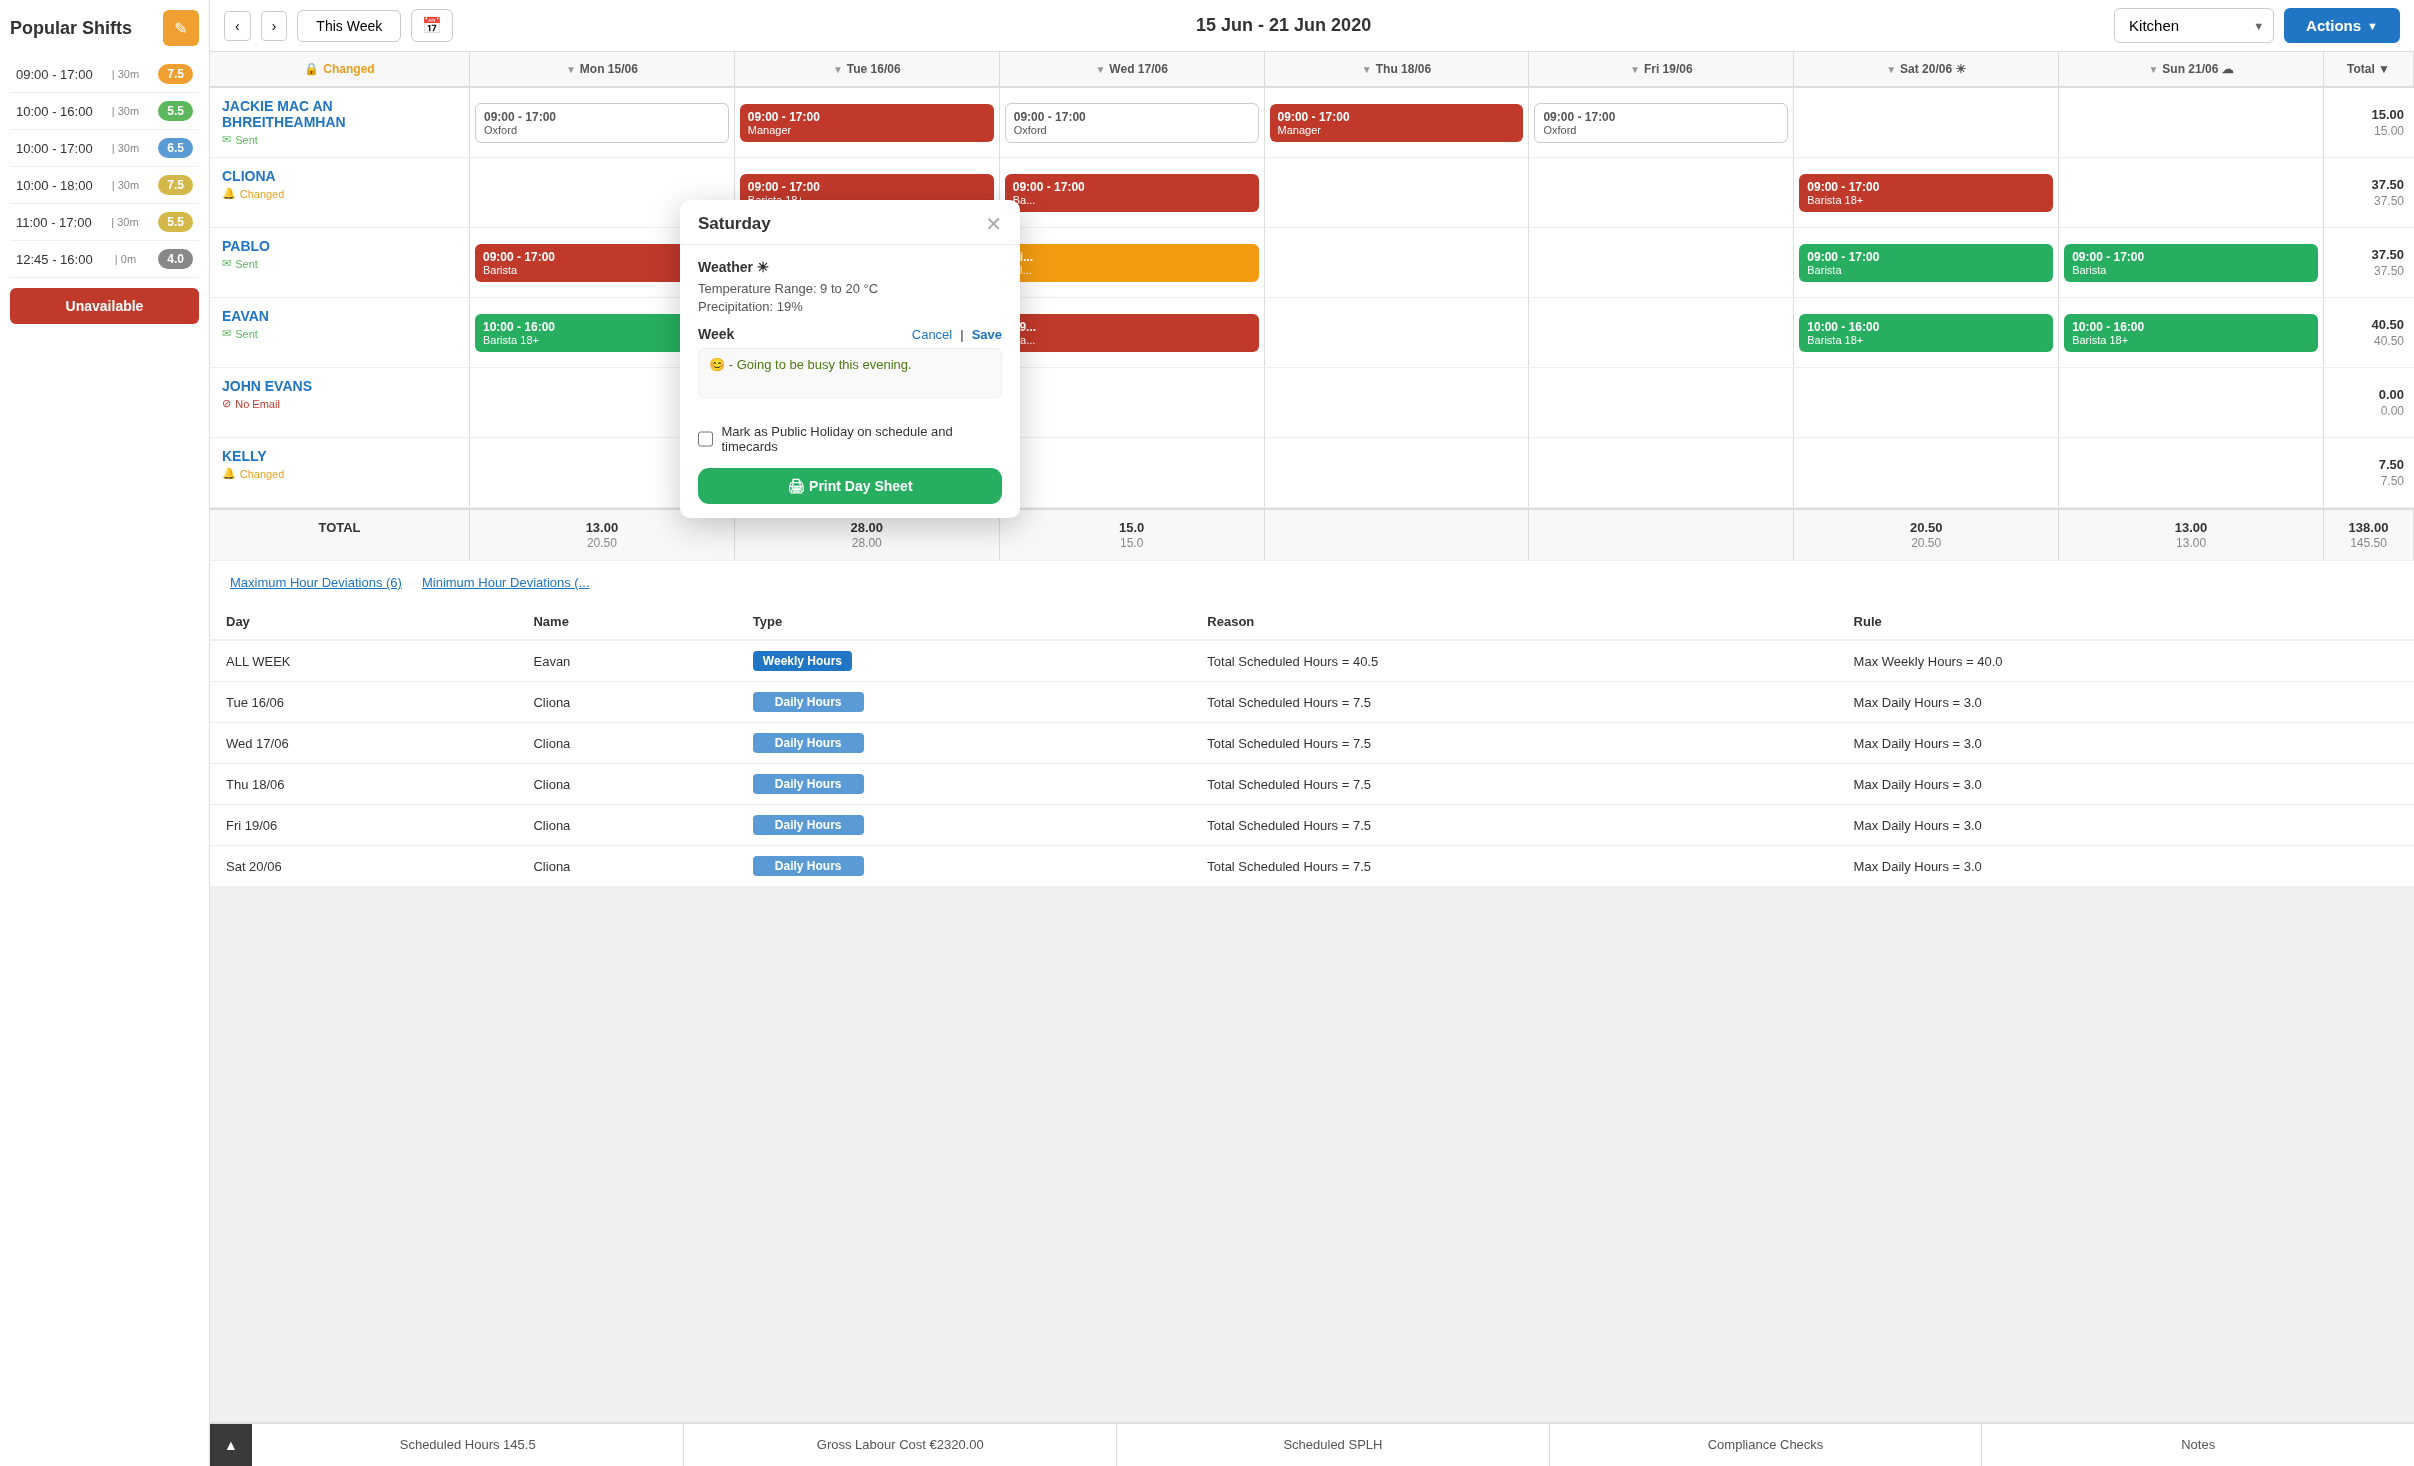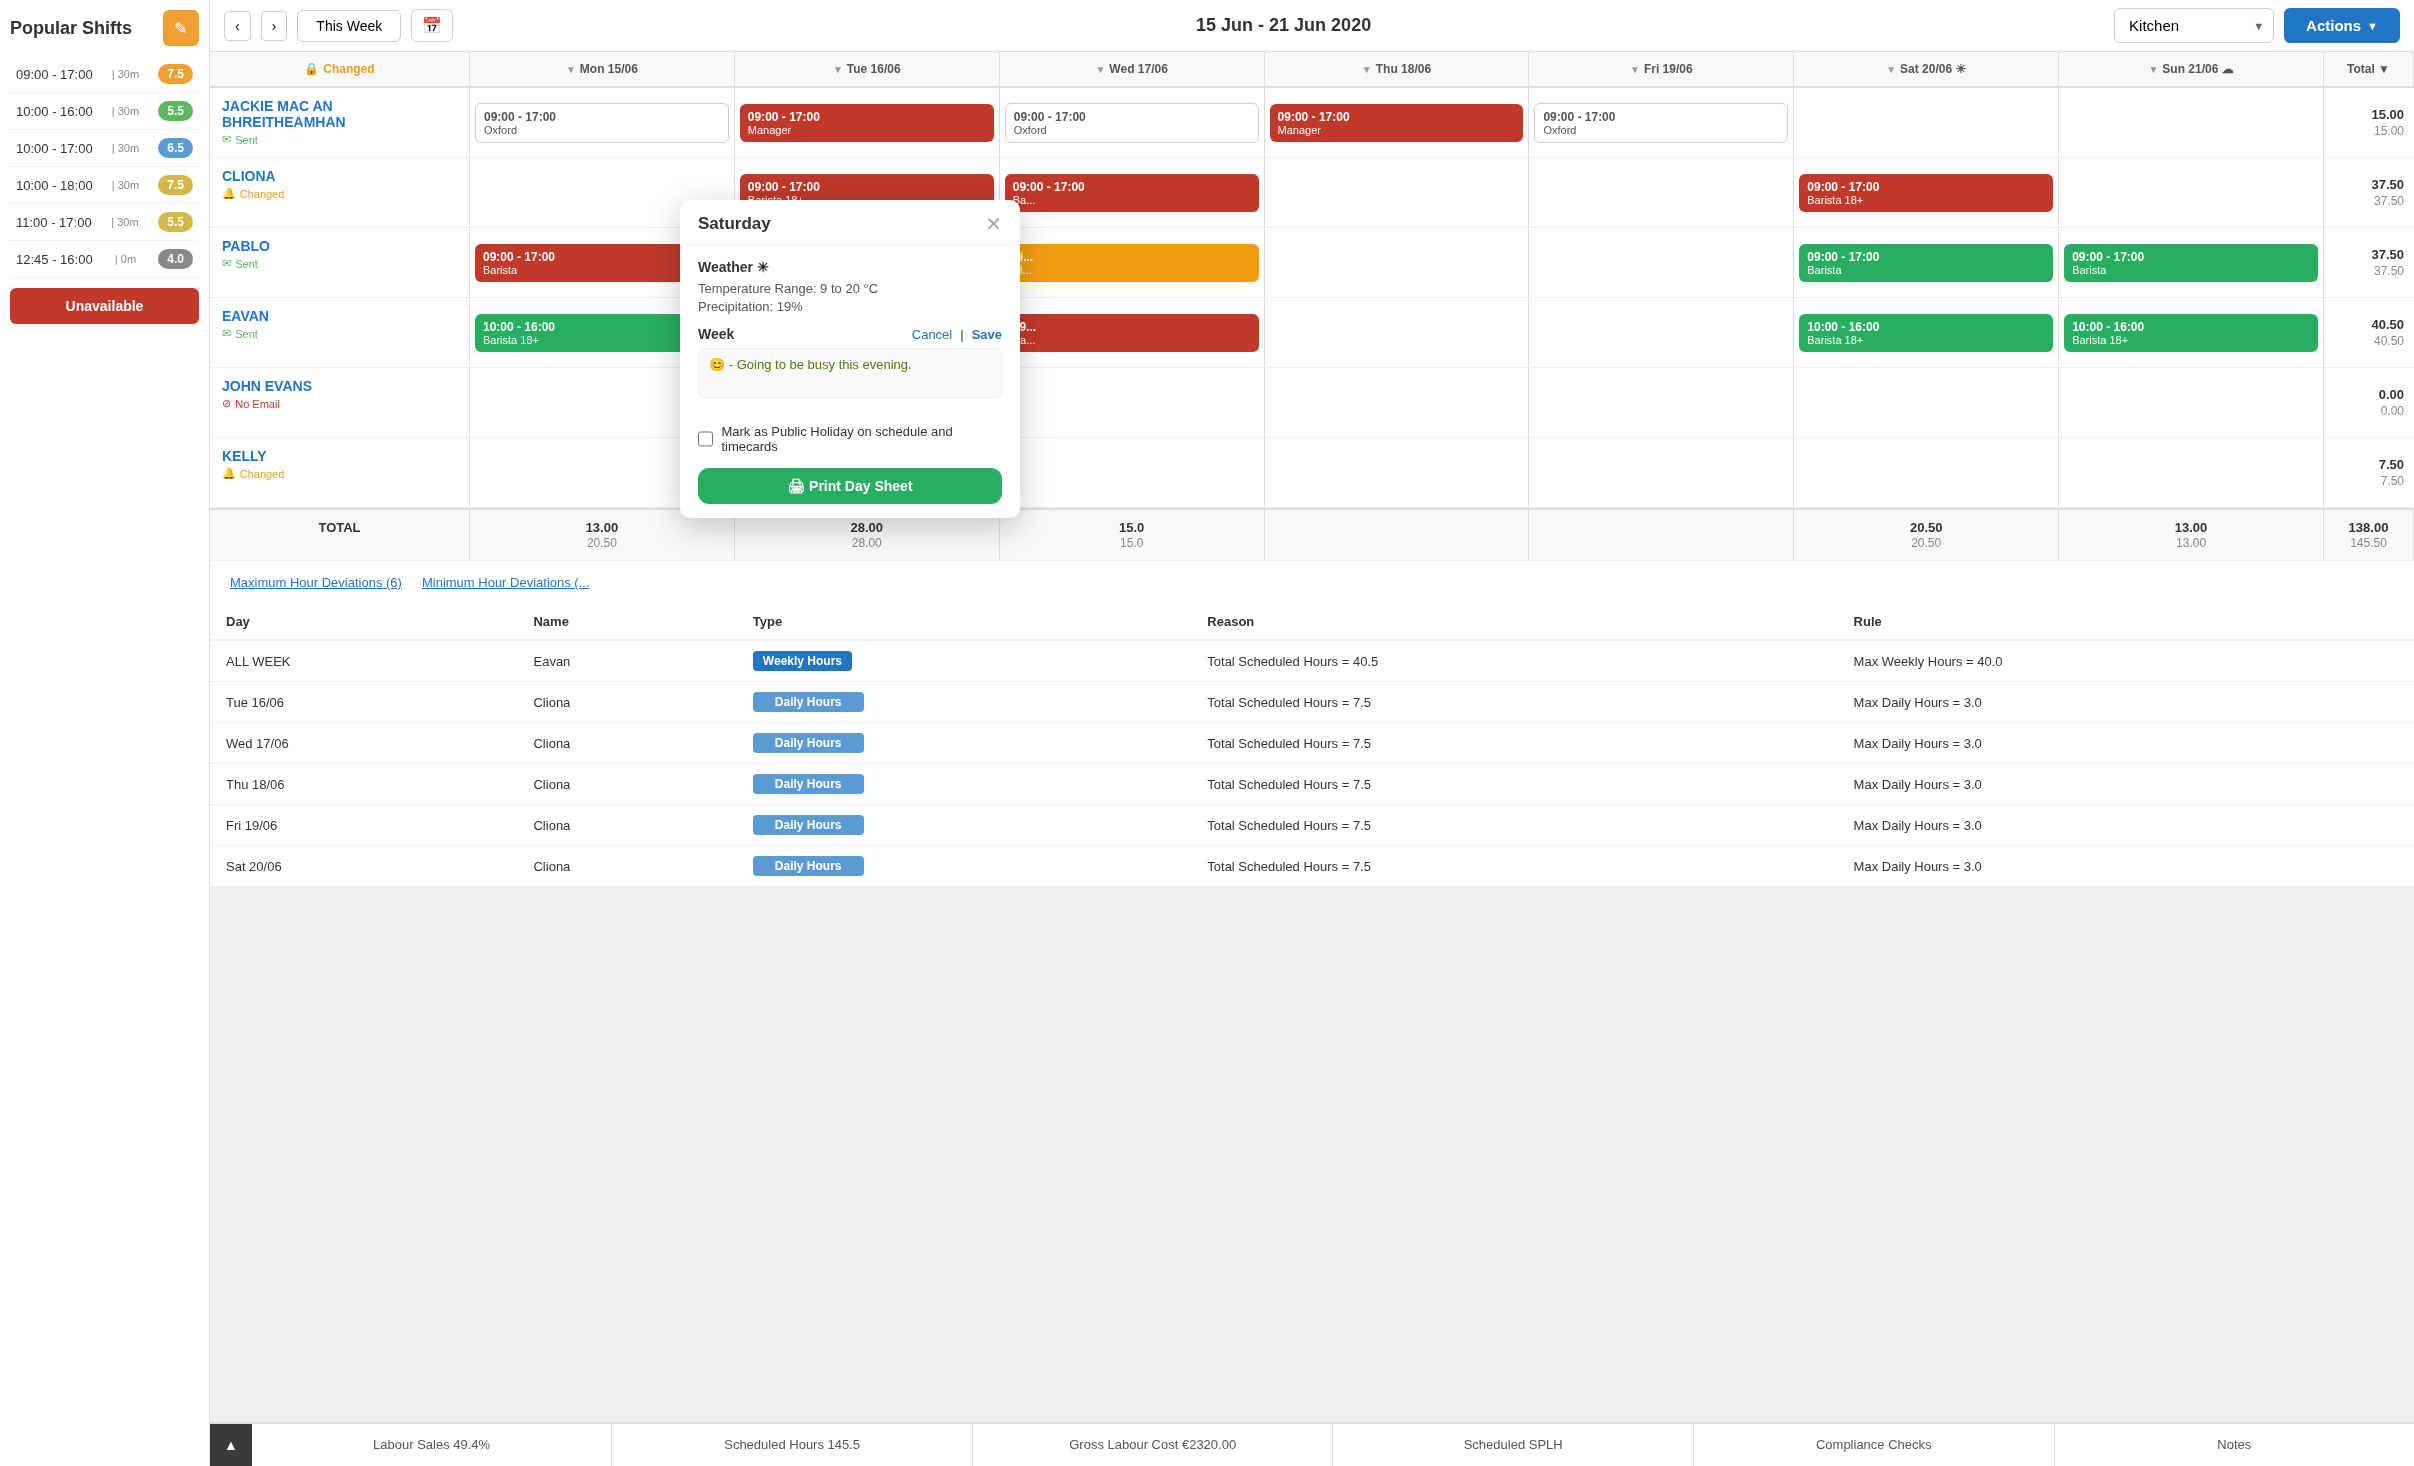--- a/index.html
+++ b/index.html
@@ -484,21 +484,20 @@
     <td>Max Daily Hours = 3.0</td>
   </tr>
             </tbody>
         </table>
       </div>
     </div>
 
     <div class="bottom-bar">
       <button class="bottom-toggle">▲</button>
       <div id="bottom-items" style="display:flex;flex:1;">
-          <div class="bottom-item">Labour Sales 49.4%</div>
           <div class="bottom-item">Scheduled Hours 145.5</div>
           <div class="bottom-item">Gross Labour Cost €2320.00</div>
           <div class="bottom-item">Scheduled SPLH</div>
           <div class="bottom-item">Compliance Checks</div>
           <div class="bottom-item">Notes</div>
         </div>
     </div>
   </div>
 </div>
 

